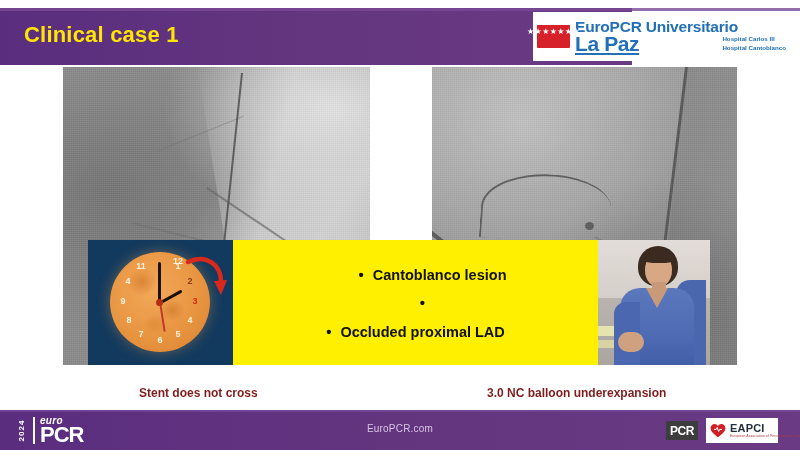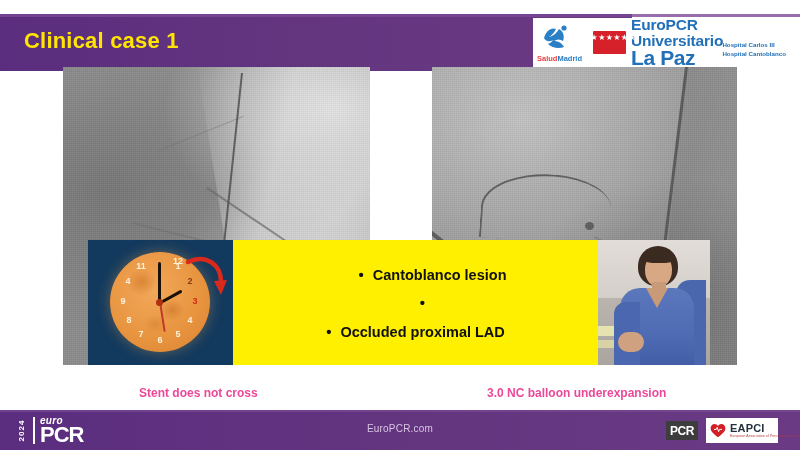--- a/index.html
+++ b/index.html
@@ -6,21 +6,21 @@
   body{
     width:800px;height:450px;overflow:hidden;
     background:#ffffff;
     font-family:"Liberation Sans", sans-serif;
     -webkit-font-smoothing:antialiased;
   }
   .slide{position:relative;width:800px;height:450px;background:#fff;}
 
   
   .header{
-    position:absolute;left:0;top:14px;width:632px;height:57px;
+    position:absolute;left:0;top:8px;width:632px;height:57px;
     background:linear-gradient(90deg,#5a2d7e 0%,#63357f 45%,#6b3a85 100%);
   }
   .header-accent{
     position:absolute;left:0;top:0;width:800px;height:3px;
     background:#7a4a96;opacity:.8;
   }
   .header-title{
     position:absolute;left:24px;top:14px;
     font-size:22px;font-weight:bold;color:#ffe500;
     letter-spacing:.2px;white-space:nowrap;
@@ -250,21 +250,21 @@
   }
   .ph-tray{
     position:absolute;left:0px;top:86px;width:26px;height:10px;background:#e7e3b0;
   }
   .ph-tray2{
     position:absolute;left:0px;top:100px;width:22px;height:8px;background:#d7d3a4;
   }
 
   
   .caption{
-    position:absolute;font-size:12px;font-weight:bold;color:#ec4899;white-space:nowrap;
+    position:absolute;font-size:12px;font-weight:bold;color:#7f1d1d;white-space:nowrap;
   }
   .cap-left{left:139px;top:386px;}
   .cap-right{left:487px;top:386px;text-align:center;}
 
   
   .footer{
     position:absolute;left:0;bottom:0;width:800px;height:40px;
     background:linear-gradient(90deg,#5b2d7f 0%,#63357f 50%,#6a3a85 100%);
   }
   .footer-top{
@@ -303,27 +303,20 @@
 </head>
 <body>
 
 <div class="slide">
 
   <div class="header">
     <div class="header-accent"></div>
     <div class="header-title">Clinical case 1</div>
 
     <div class="logo-box">
-      <div class="salud">
-        <svg class="salud-mark" viewBox="0 0 30 26">
-          <path d="M3 14 C5 7, 10 3, 15 5 C13 9, 11 11, 8 13 C12 12, 16 9, 18 5 C22 7, 24 12, 22 17 C19 15, 16 15, 13 17 C17 17, 21 19, 23 23 C18 25, 11 24, 7 20 C9 19, 11 18, 12 16 C9 18, 5 18, 3 14 Z" fill="#2b7fc4"></path>
-          <circle cx="23" cy="4" r="2.6" fill="#2b7fc4"></circle>
-        </svg>
-        <div class="salud-word"><span class="s1">Salud</span><span class="s2">Madrid</span></div>
-      </div>
 
       <div class="madrid-flag">
         <div class="stars">★★★★★★★</div>
       </div>
 
       <div class="hosp-text">
         <div class="hosp-l1">EuroPCR Universitario</div>
         <div class="hosp-l2">La Paz</div>
       </div>
 

